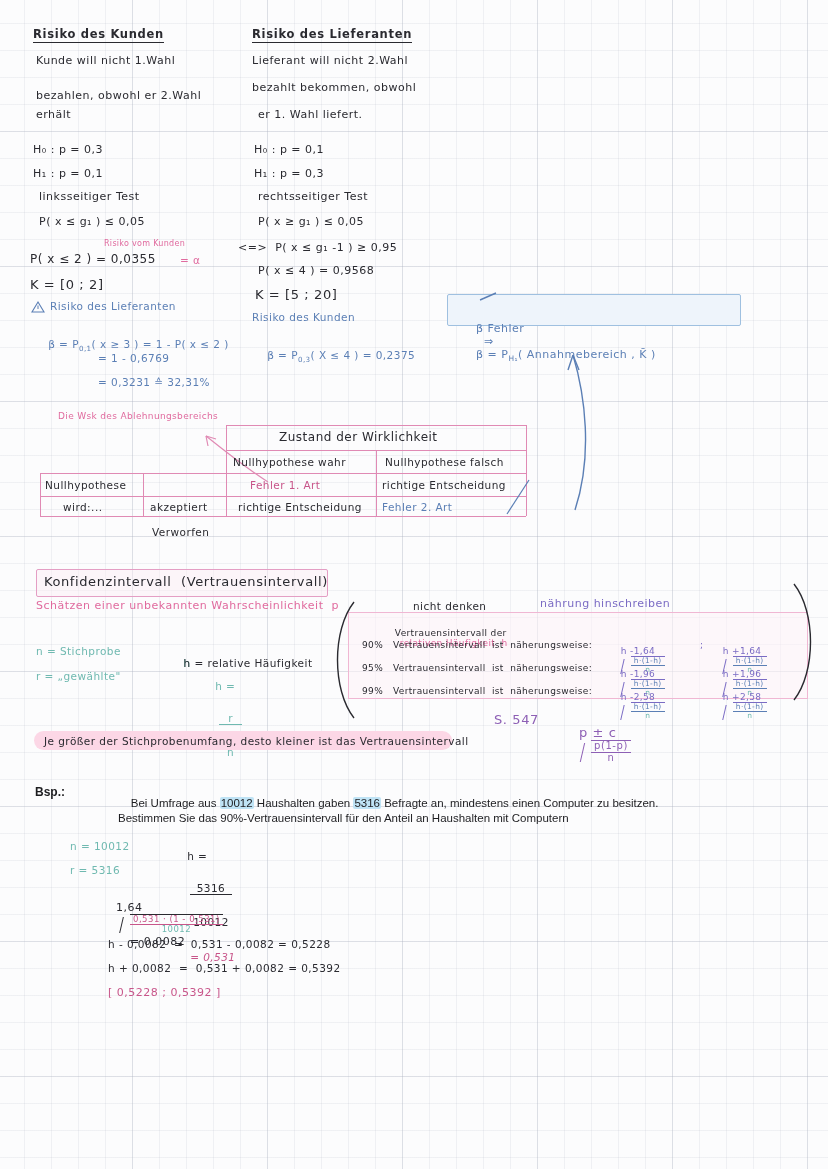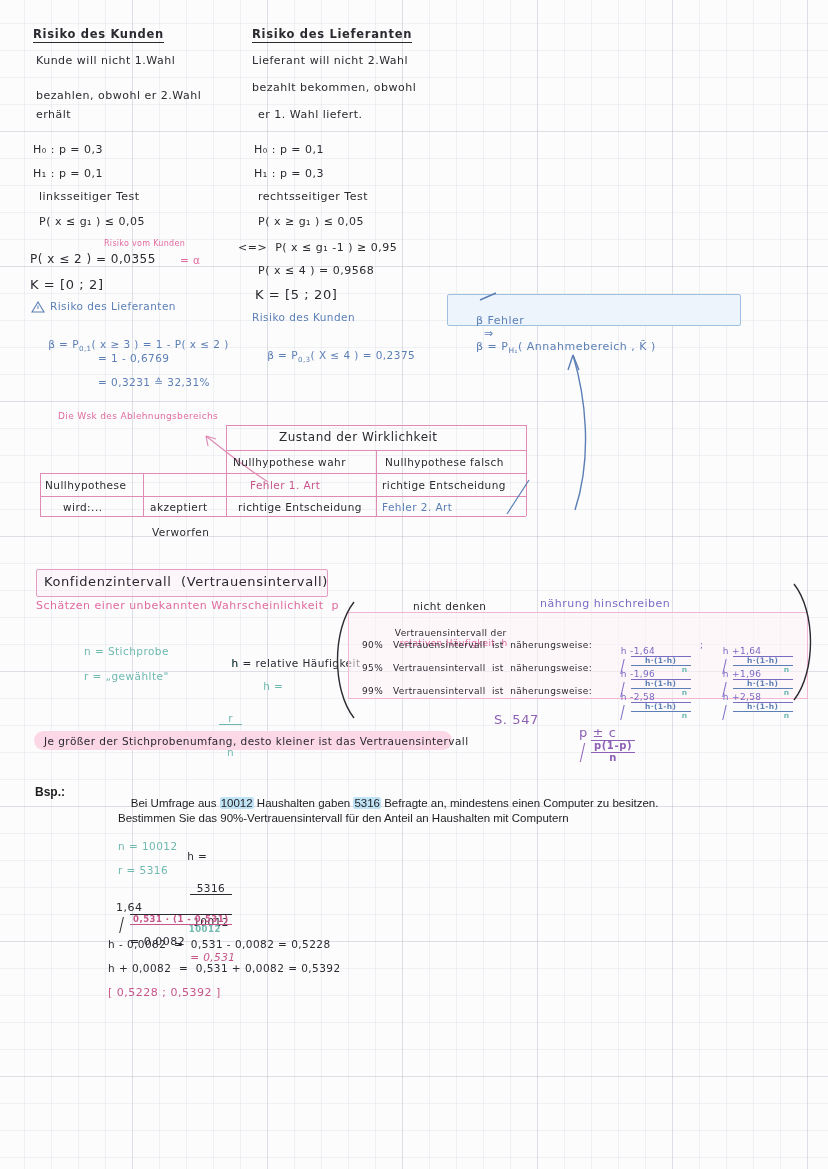--- a/index.html
+++ b/index.html
@@ -23,21 +23,21 @@
     background-position:-3px -4px,-3px -4px,-3px -4px,-3px -4px;
     overflow:hidden;
   }
   .hw{position:absolute;white-space:pre;font-family:"DejaVu Sans", sans-serif;}
   
   .ink-black{color:#2a2a30;}
   .ink-blue{color:#5b7fb5;}
   .ink-pink{color:#e06a9e;}
   .ink-pink-d{color:#c8558a;}
   .ink-purple{color:#8d5fb5;}
-  .ink-teal{color:#6fb9b0;margin-left:48px;}
+  .ink-teal{color:#6fb9b0;}
   .ink-violet{color:#7a6bc4;}
 
   .h-title{
     font-size:11.5px;letter-spacing:.7px;font-weight:600;
     border-bottom:1.4px solid #2a2a30;padding-bottom:1px;
   }
   .t10{font-size:10.5px;letter-spacing:.45px;}
   .t11{font-size:11px;letter-spacing:.5px;}
   .t12{font-size:12px;letter-spacing:.5px;}
   .t9{font-size:9px;letter-spacing:.35px;}
@@ -45,21 +45,21 @@
   .t13{font-size:13px;letter-spacing:.6px;}
 
   sub{font-size:.68em;}
 
   
   .frac{display:inline-block;text-align:center;vertical-align:middle;line-height:1.05;position:relative;top:-1px;}
   .frac .num{display:block;border-bottom:1.2px solid currentColor;padding:0 3px;}
   .frac .den{display:block;padding:0 3px;}
 
   
-  .rad{display:inline-block;position:relative;padding-left:10px;vertical-align:middle;font-weight:bold;}
+  .rad{display:inline-block;position:relative;padding-left:10px;vertical-align:middle;}
   .rad::before{
     content:"";position:absolute;left:1px;top:14%;width:7px;height:78%;
     border-left:1.2px solid currentColor;
     transform:skewX(-13deg);
   }
   .rad .bar{display:inline-block;border-top:1.2px solid currentColor;padding-top:1px;}
 
   
   .boxBlue{
     position:absolute;border:1.2px solid #9fc0e0;background:#eef4fb;
@@ -131,21 +131,21 @@
   <div class="hw t11 ink-black" style="left:238px;top:241px;">&lt;=&gt;  P( x ≤ g₁ -1 ) ≥ 0,95</div>
   <div class="hw t11 ink-black" style="left:258px;top:264px;">P( x ≤ 4 ) = 0,9568</div>
   <div class="hw t13 ink-black" style="left:255px;top:287px;">K = [5 ; 20]</div>
 
   <div class="hw t10 ink-blue" style="left:252px;top:311px;">Risiko des Kunden</div>
   <div class="hw t10 ink-blue" style="left:252px;top:337px;">
     <span>β = P</span><sub>0,3</sub><span>( X ≤ 4 ) = 0,2375</span>
   </div>
 
   <div class="boxBlue" style="left:447px;top:294px;width:292px;height:30px;border-radius:2px;"></div>
-  <div class="hw t11 ink-blue" style="left:460px;top:301px;">
+  <div class="hw t11 ink-blue" style="left:460px;top:309px;">
     <span>β Fehler</span>
     <span style="padding:0 8px;">⇒</span>
     <span>β = P</span><sub>H₁</sub><span>( Annahmebereich , K̄ )</span>
   </div>
 
   <svg width="22" height="10" style="left:478px;top:292px;" viewBox="0 0 22 10">
     <line x1="2" y1="8" x2="18" y2="1" stroke="#5b7fb5" stroke-width="1.4"></line>
   </svg>
 
   <svg width="130" height="190" style="left:475px;top:325px;" viewBox="0 0 130 190">

